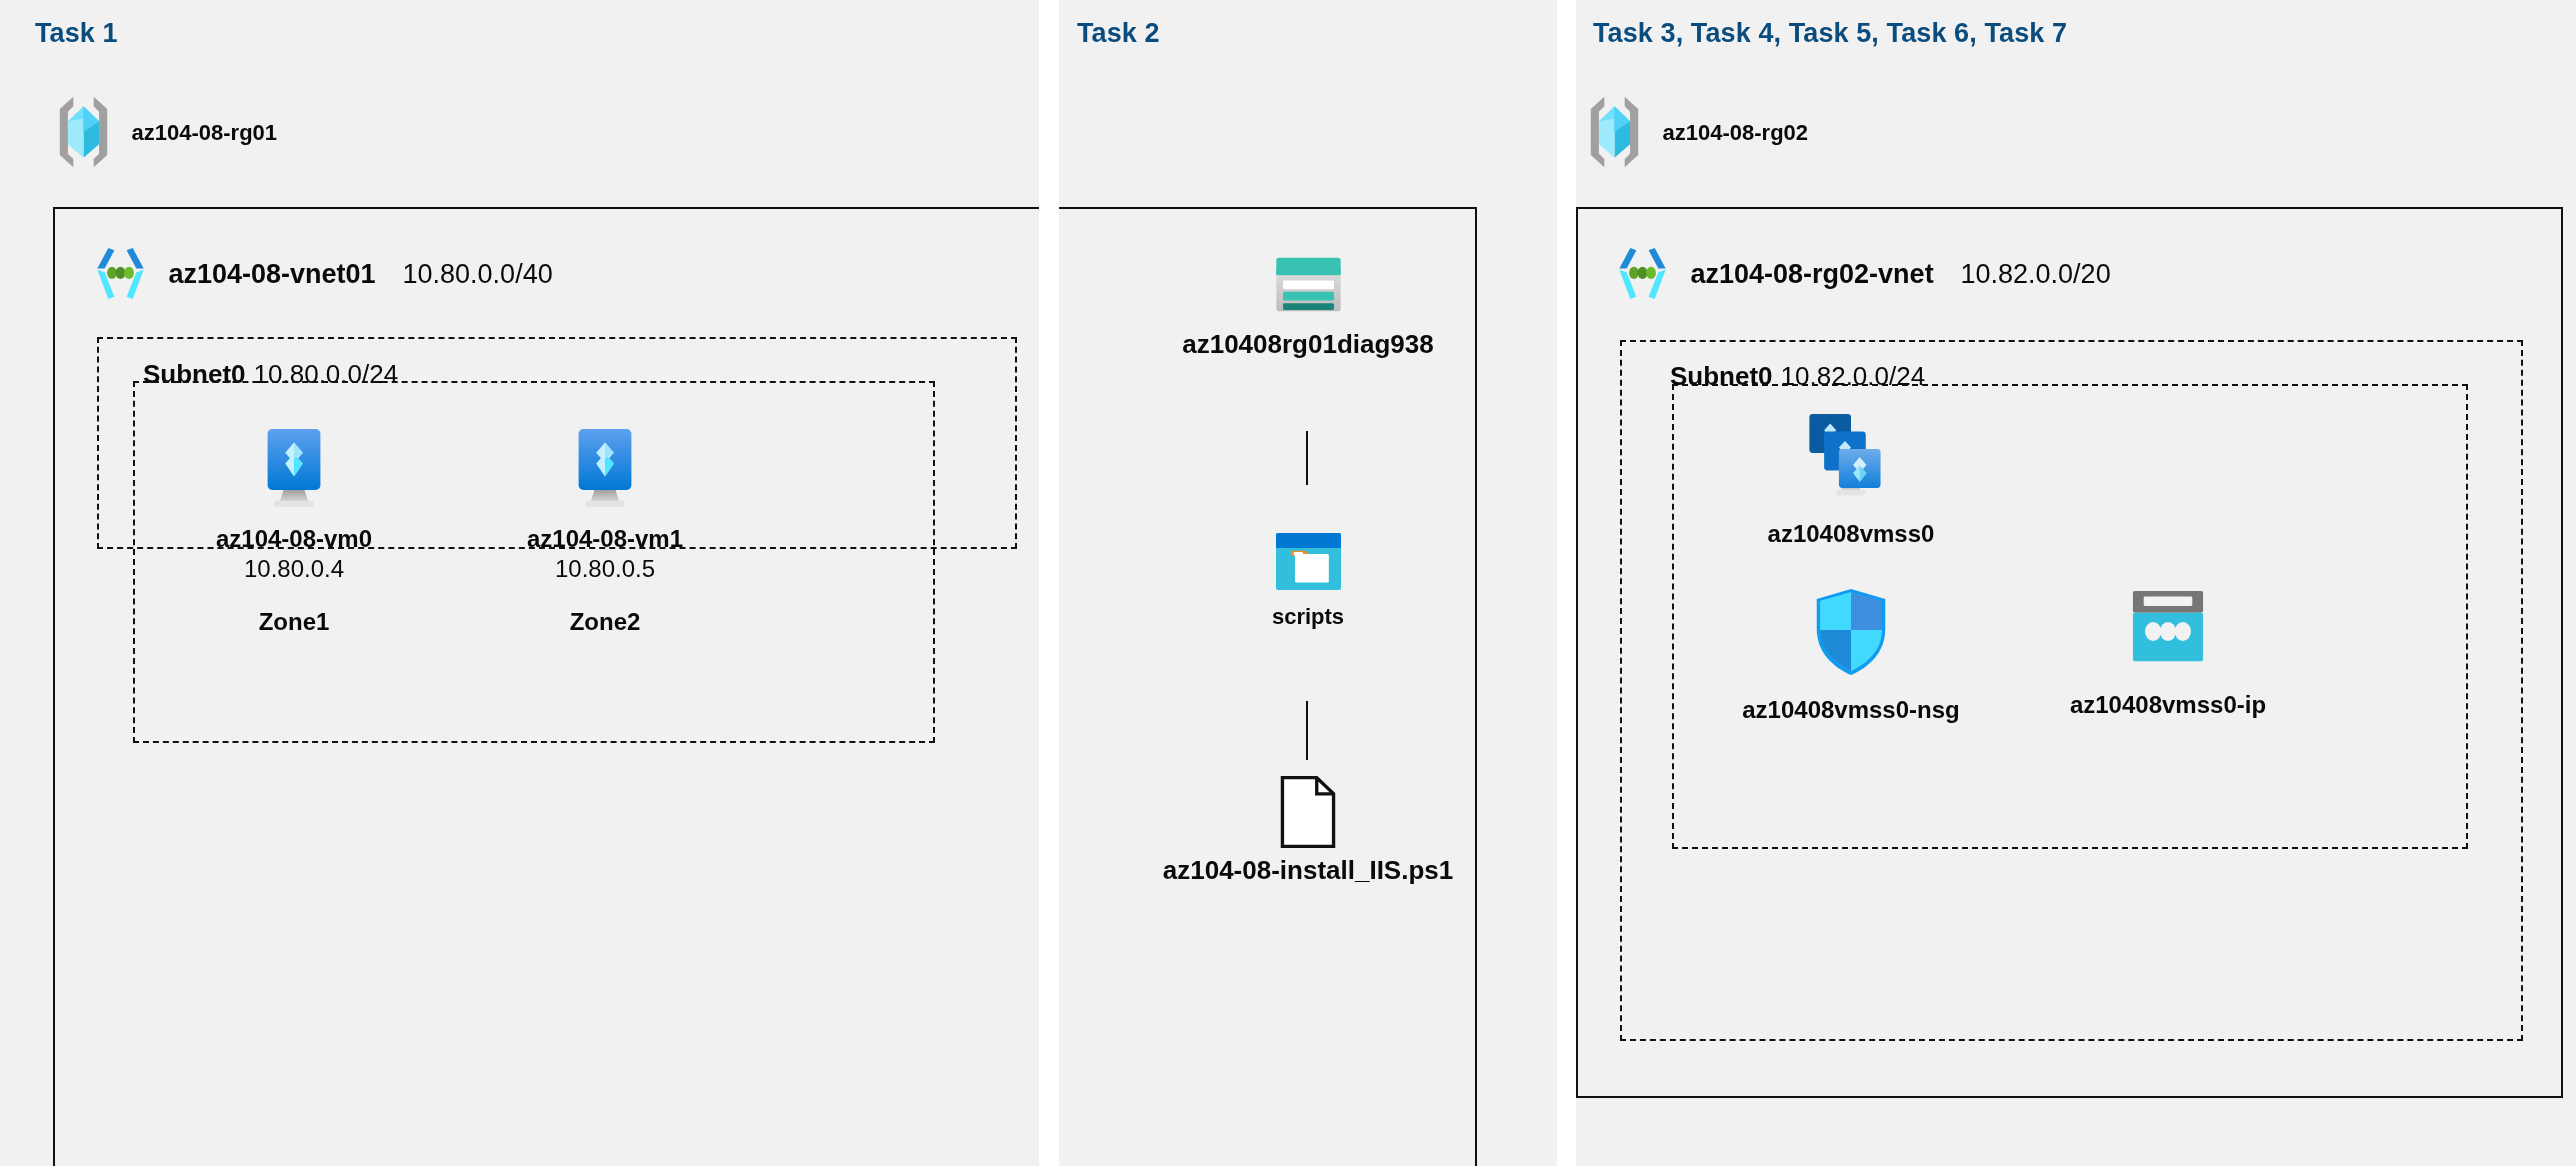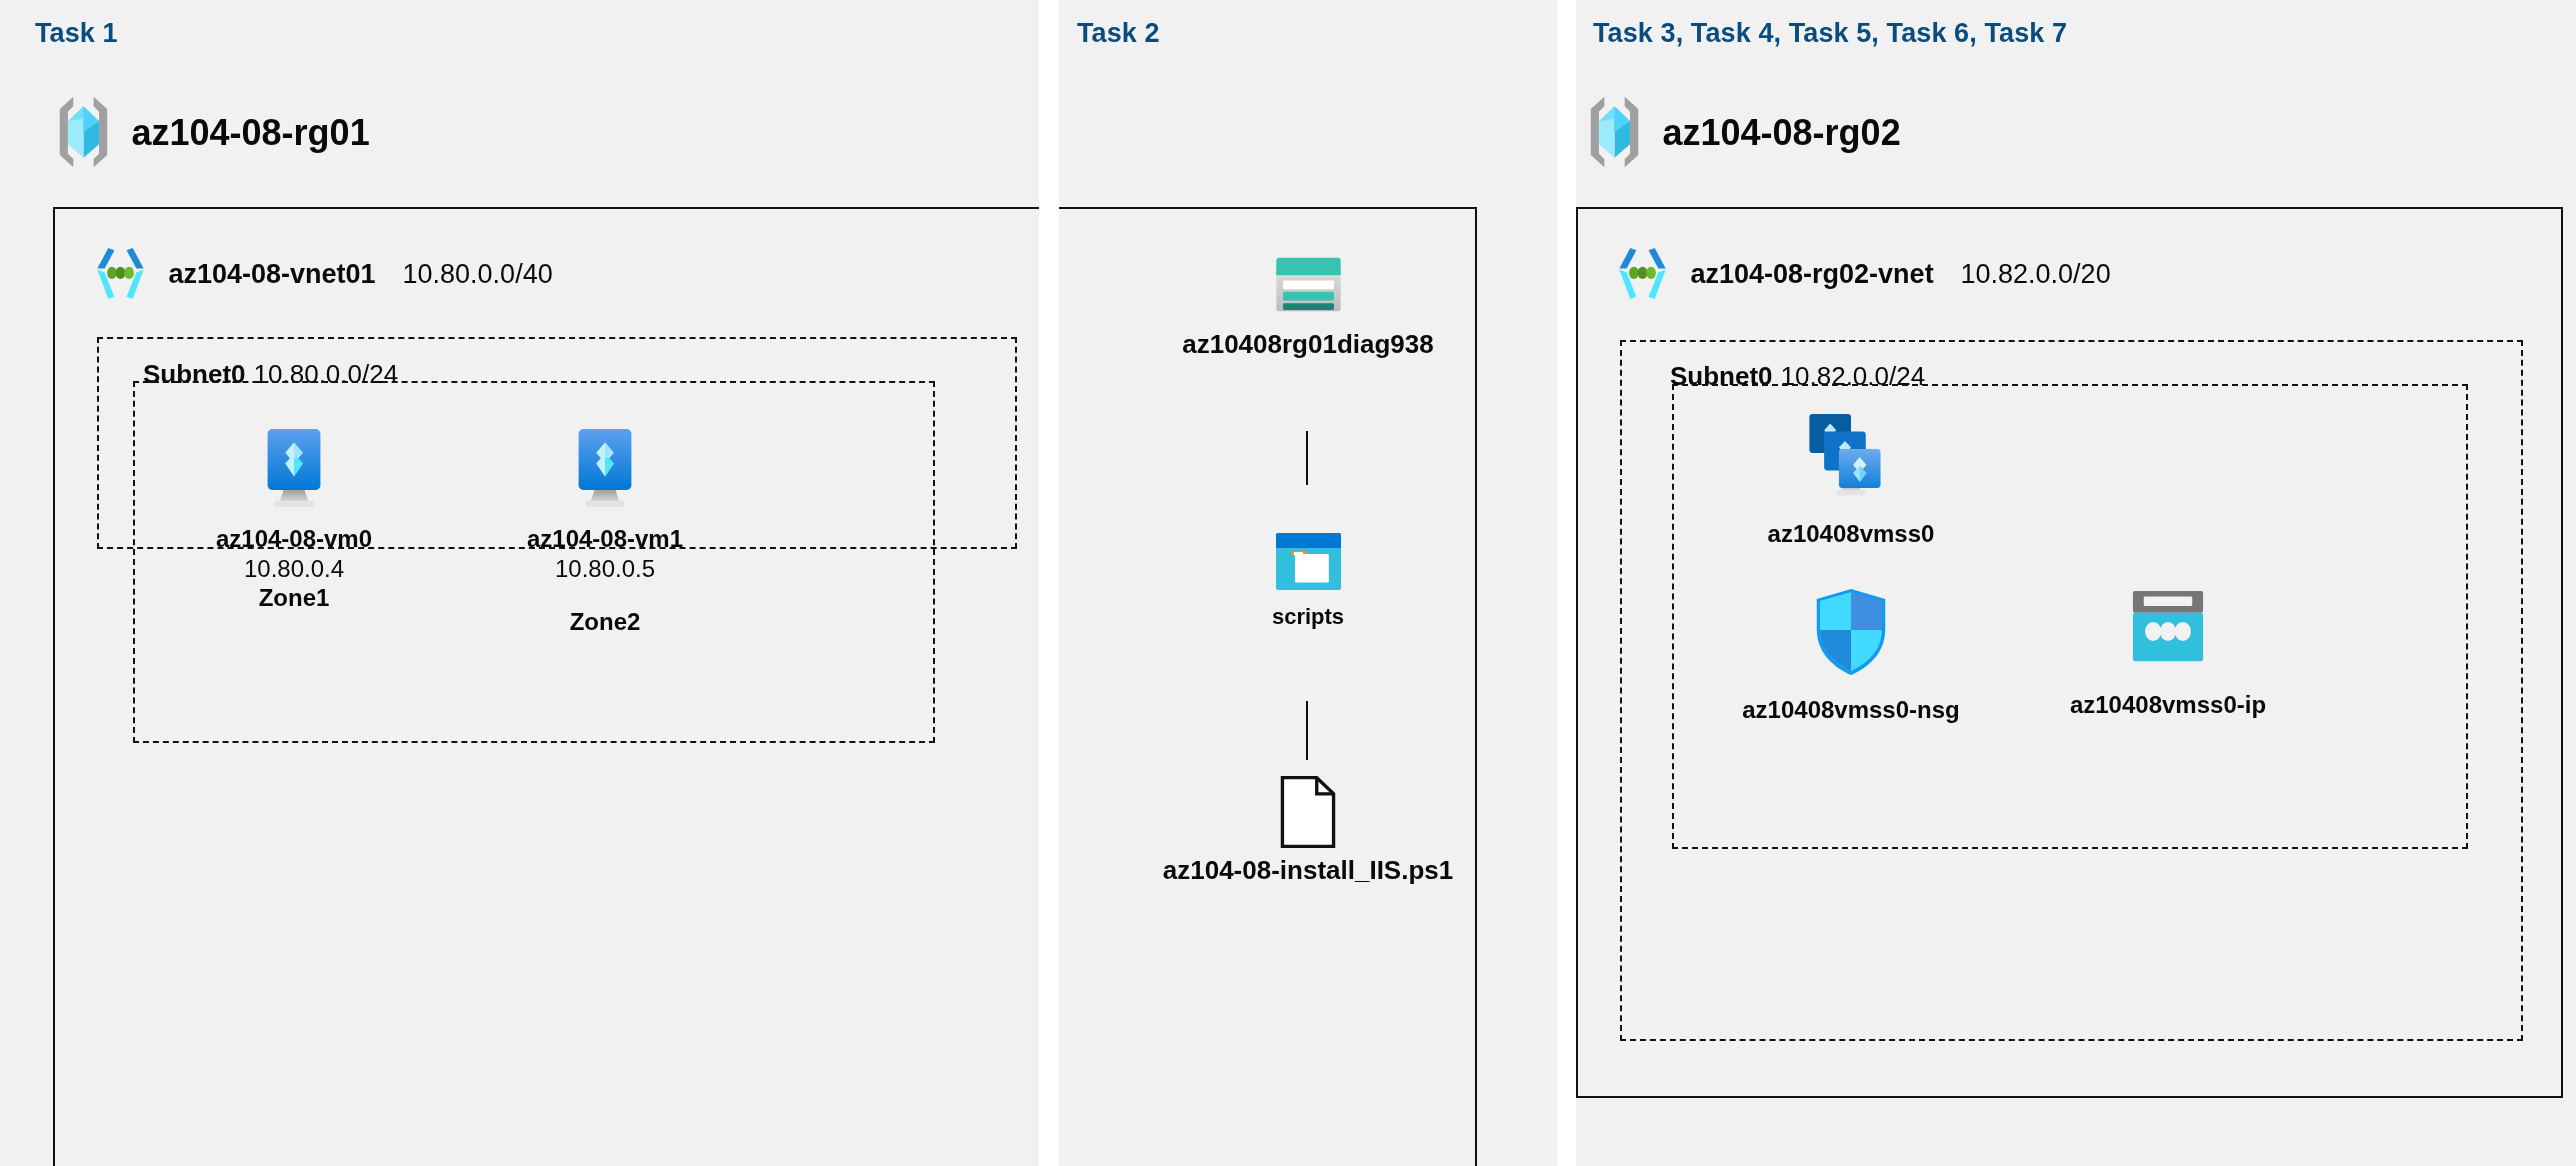--- a/index.html
+++ b/index.html
@@ -15,21 +15,21 @@
   .task-title{position:absolute;color:#0b4c7e;font-weight:bold;
               font-size:27px;letter-spacing:0.1px;white-space:nowrap;}
   #title-task1{left:35px;top:18px;}
   #title-task2{left:19px;top:18px;}
   #title-task3{left:17.5px;top:18px;}
 
   
   .rg-row{position:absolute;display:flex;align-items:center;gap:17.5px;}
   #rg01-row{left:53px;top:94px;}
   #rg02-row{left:1584px;top:94px;}
-  .rg-label{font-size:36px;font-weight:bold;color:#0a0a0a;white-space:nowrap;}
+  .rg-label{font-size:22px;font-weight:bold;color:#0a0a0a;white-space:nowrap;}
 
   
   .vnet-box{position:absolute;border:2.7px solid #111;box-sizing:border-box;background:#f1f1f1;}
   #vnet01-box{left:53px;top:207px;width:1424px;height:1153px;}
   #vnet02-box{left:1576px;top:207px;width:987px;height:891px;}
   
   .gutter{position:absolute;background:#ffffff;top:0;height:1166px;}
   #gutter-a{left:1039px;width:19.6px;}
   #gutter-b{left:1557px;width:18px;}
 
@@ -107,21 +107,21 @@
         <rect x="30" y="112" width="58" height="9" rx="4" fill="#e3e3e3"></rect>
         <rect x="20" y="6" width="78" height="90" rx="7" fill="url(#vmg)"></rect>
         <path d="M59 26 L72 41 L59 56 L46 41 Z" fill="#c3f1ff"></path>
         <path d="M59 42 L72 57 L59 76 L46 57 Z" fill="#c3f1ff"></path>
         <path d="M59 42 L72 57 L59 76 Z" fill="#50e6ff"></path>
         <path d="M59 26 L72 41 L59 50 Z" fill="#9fe4f8"></path>
       </svg>
     </div>
     <div class="cap" style="margin-top:10.8px;">az104-08-vm0</div>
     <div class="sub">10.80.0.4</div>
-    <div class="zone" style="">Zone1</div>
+    <div class="zone" style="margin-top:24px;">Zone1</div>
   </div>
 
   <div class="node" id="vm1" style="left:405px;top:216px;width:290px;">
     <div class="icon-wrap">
       <svg width="80" height="88" viewBox="0 0 118 130">
         <path d="M44 94 h30 l7 22 h-44 z" fill="url(#vmstand)"></path>
         <rect x="30" y="112" width="58" height="9" rx="4" fill="#e3e3e3"></rect>
         <rect x="20" y="6" width="78" height="90" rx="7" fill="url(#vmg)"></rect>
         <path d="M59 26 L72 41 L59 56 L46 41 Z" fill="#c3f1ff"></path>
         <path d="M59 42 L72 57 L59 76 L46 57 Z" fill="#c3f1ff"></path>

